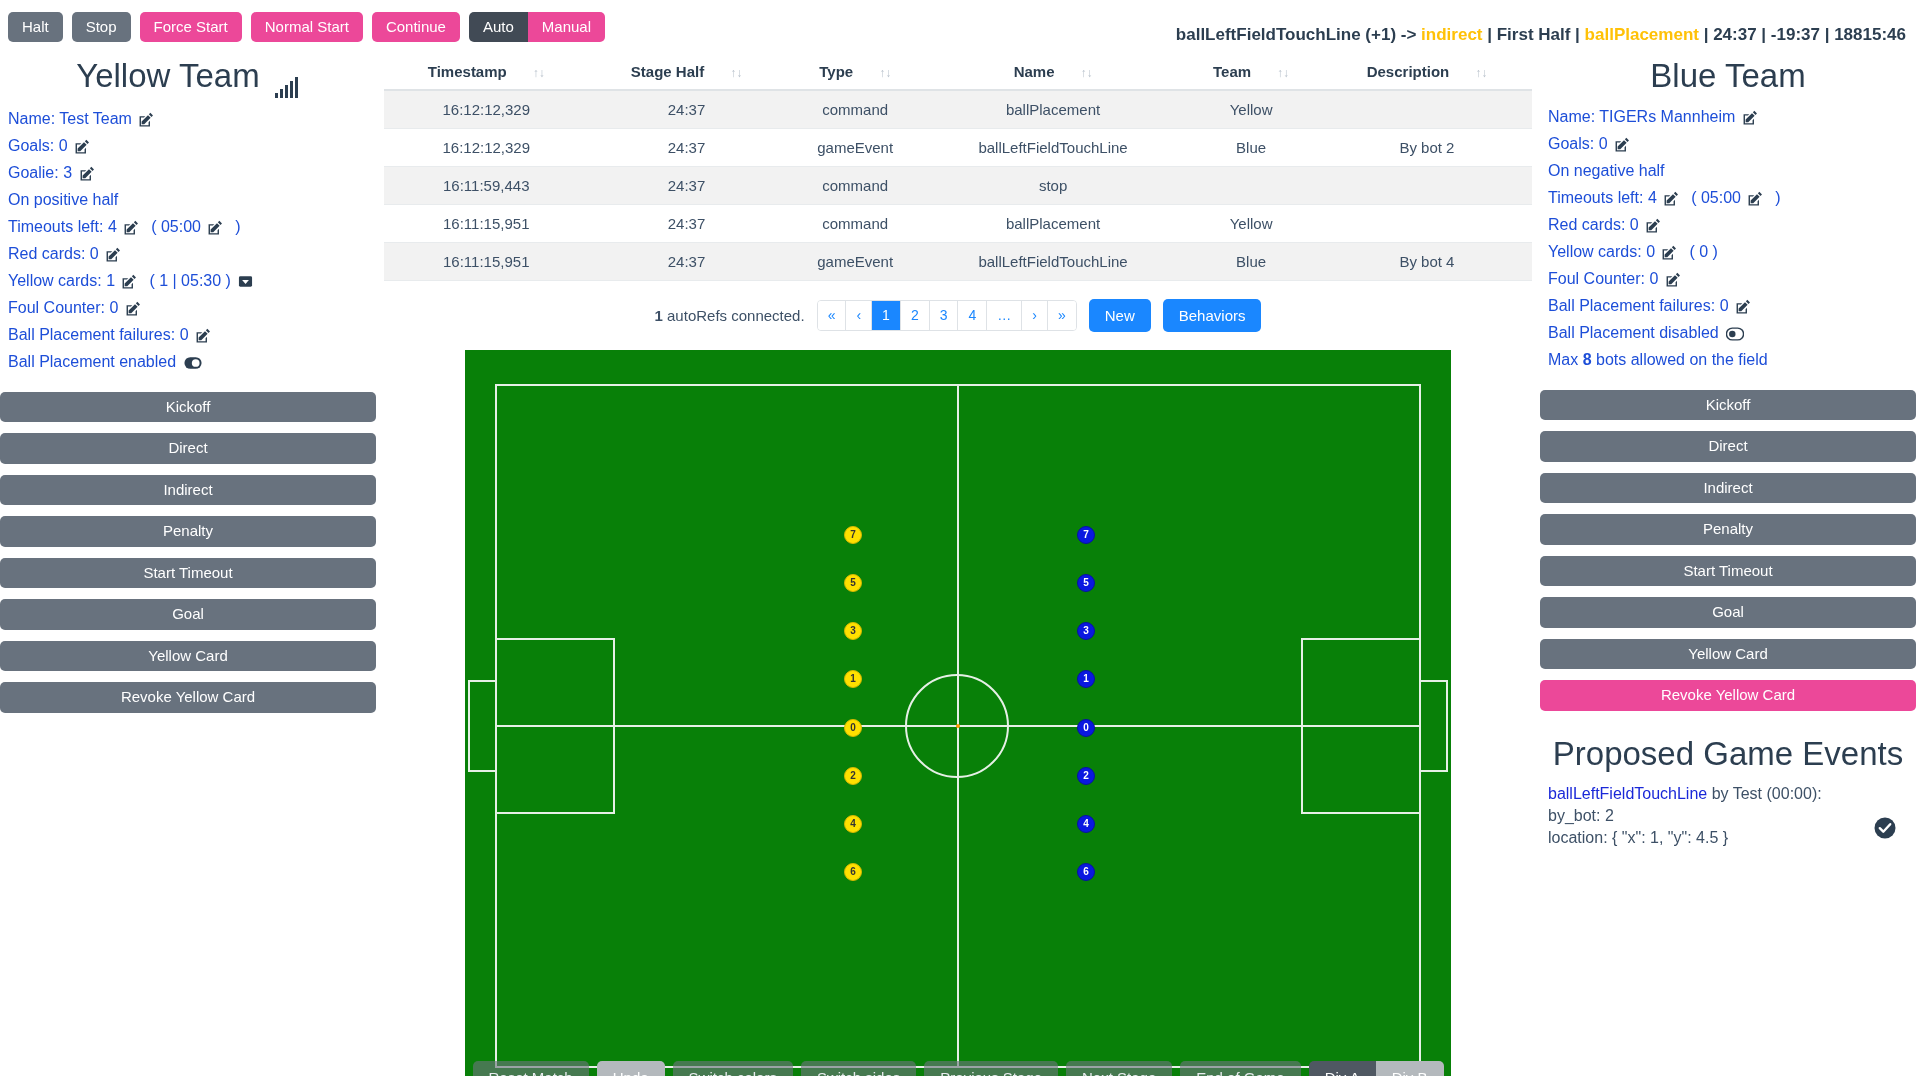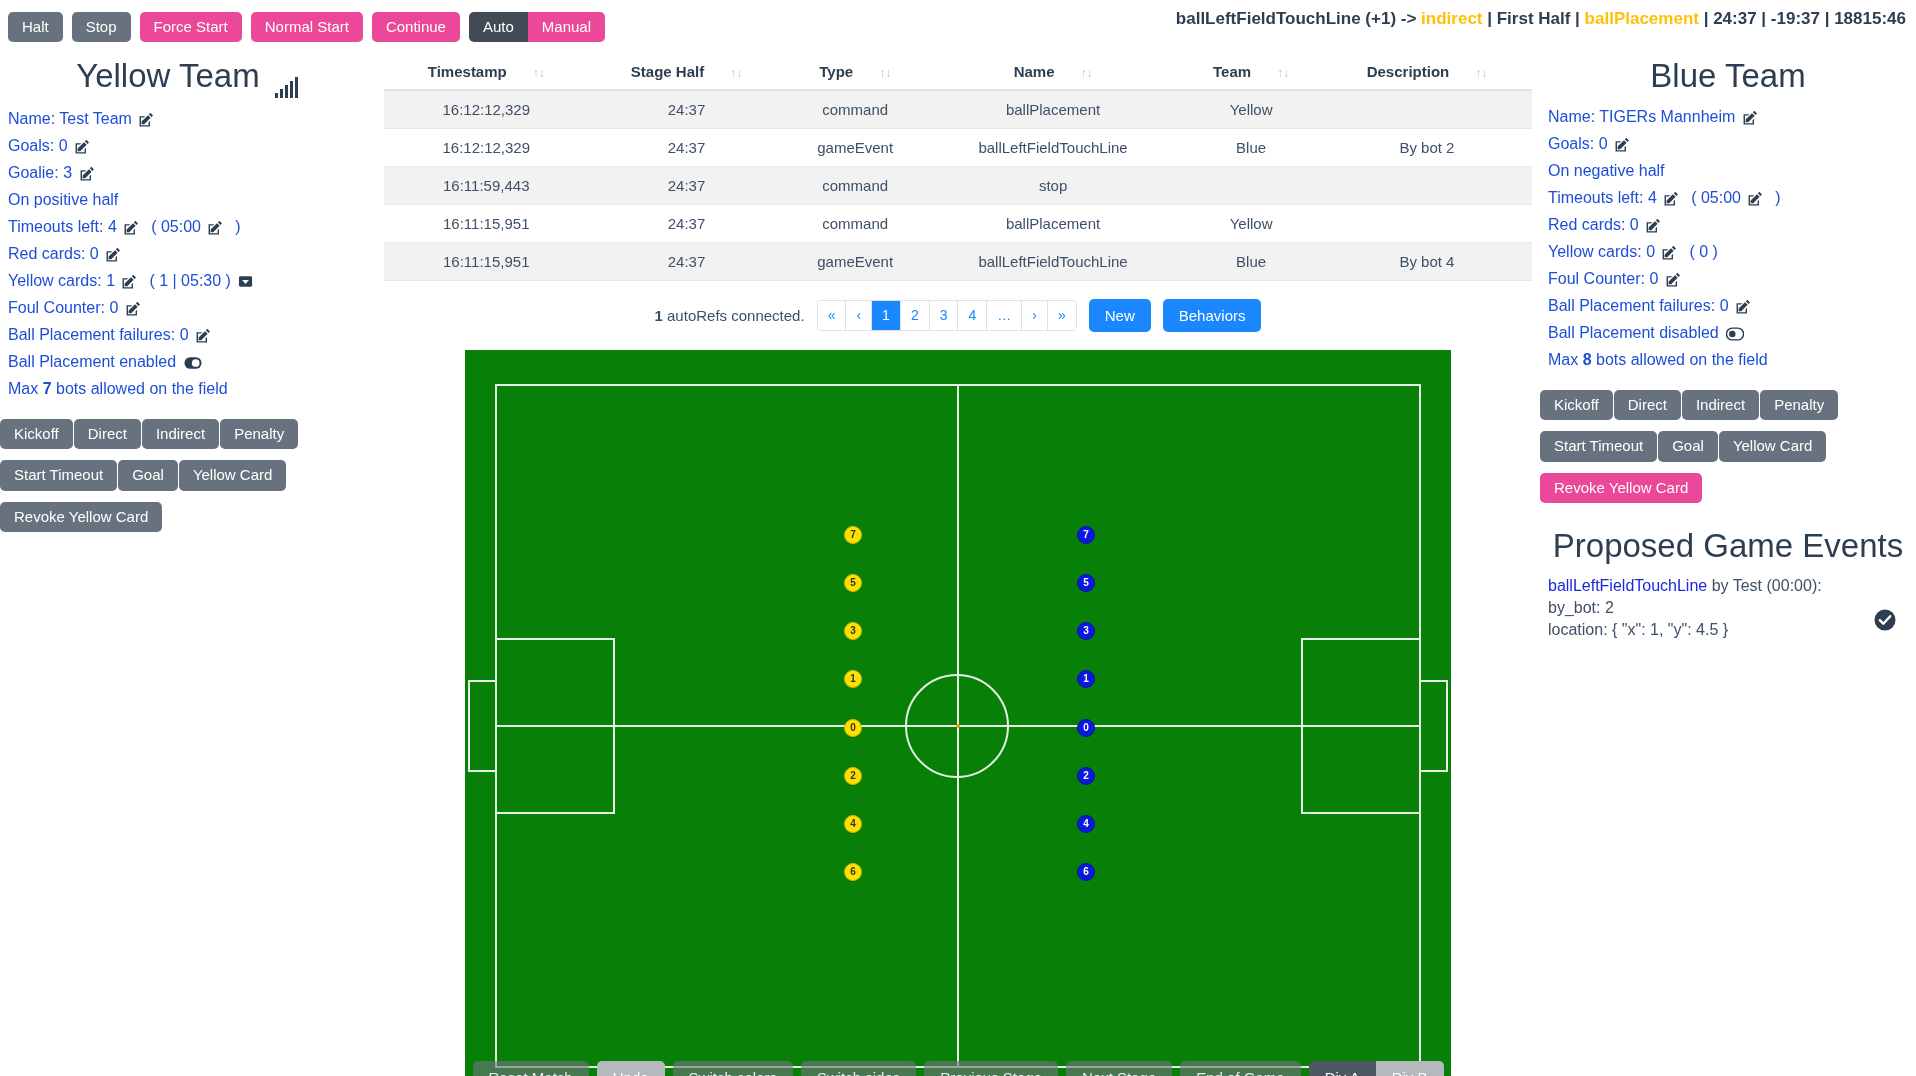--- a/index.html
+++ b/index.html
@@ -36,21 +36,21 @@
   .btn-muted  { background: #ec4899; }
   .btn-active { background: #414a55; }
   .btn-group { display: flex; margin-right: 9px; }
   .btn-group .btn { margin-right: 0; border-radius: 0; }
   .btn-group .btn:first-child { border-radius: 5px 0 0 5px; }
   .btn-group .btn:last-child  { border-radius: 0 5px 5px 0; }
 
   .status-line {
     position: absolute;
     right: 10px;
-    top: 9px;
+    top: 25px;
     font-size: 17px;
     font-weight: bold;
     color: #2c3e50;
     white-space: nowrap;
     padding-left: 44px;
   }
   .status-line .yellow { color: #ffc107; }
 
   
   .layout {
@@ -102,23 +102,24 @@
   .ico {
     display: inline-block;
     vertical-align: -3px;
     margin: 0 3px;
   }
   svg.ico { fill: #2c3e50; }
 
   .btn-rows { margin-top: 16px; }
   .btn-row {
     display: flex;
-    justify-content: flex-start;
-    gap: 1px;
+    justify-content: center;
+    gap: 11px;
     margin-bottom: 11px;
+    flex-direction: column;
   }
   .btn-row .btn { margin-right: 0; }
 
   
   .table-wrap {
     margin: 12px 8px 0 8px;
   }
   table.events {
     width: 100%;
     border-collapse: collapse;
@@ -366,23 +367,20 @@
         <svg class="ico" width="15" height="15" viewBox="0 0 16 16">
             <path d="M12.1 0.9 14.9 3.7 13.3 5.3 10.5 2.5zM9.6 3.4l2.8 2.8L5.6 13H2.8v-2.8zM0.6 4.4h6.1L5.2 5.9H2.1v8.1h8.1v-3.2l1.5-1.5v6.1H0.6z"></path>
           </svg>
       </div>
       <div class="team-row">
         <span>Ball Placement enabled</span>
         <svg class="ico" width="18" height="14" viewBox="0 0 20 14">
             <rect x="0.5" y="0.5" width="19" height="13" rx="6.5"></rect>
             <circle cx="13" cy="7" r="4.3" fill="#fff"></circle>
           </svg>
-      </div>
-      <div class="team-row">
-        <span>Max </span><b>7</b><span> bots allowed on the field</span>
       </div>
     </div>
 
     <div class="btn-rows">
       <div class="btn-row">
         <button class="btn btn-dark">Kickoff</button>
         <button class="btn btn-dark">Direct</button>
         <button class="btn btn-dark">Indirect</button>
         <button class="btn btn-dark">Penalty</button>
       </div>

